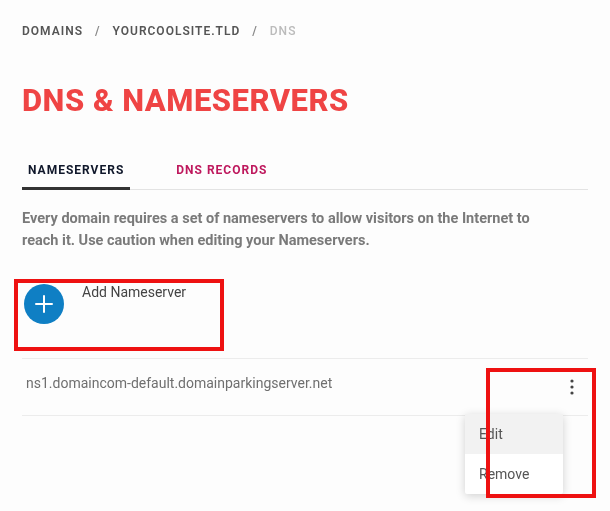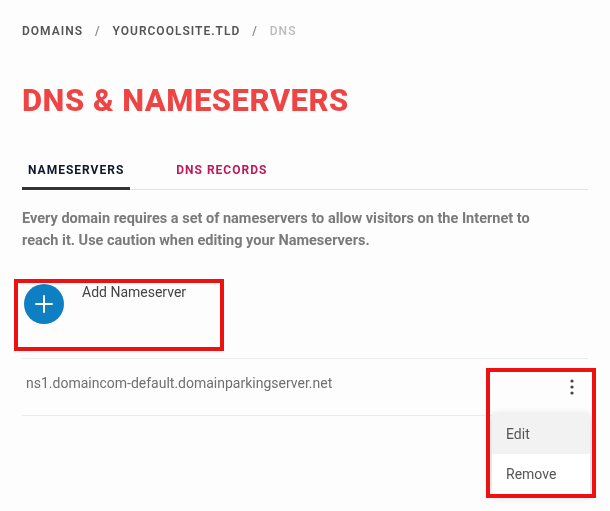--- a/index.html
+++ b/index.html
@@ -95,21 +95,21 @@
   .kebab {
     width: 24px; height: 24px;
     display: flex; align-items: center; justify-content: center;
     cursor: pointer;
     color: #555;
     position: relative;
   }
   .kebab svg { width: 4px; height: 16px; }
   .menu {
     position: absolute;
-    right: 20px;
+    right: 47px;
     top: 414px;
     width: 98px;
     background: #fff;
     box-shadow: 0 2px 10px rgba(0,0,0,0.18);
     border-radius: 2px;
     z-index: 10;
   }
   .menu-item {
     padding: 12px 14px;
     font-size: 14px;

